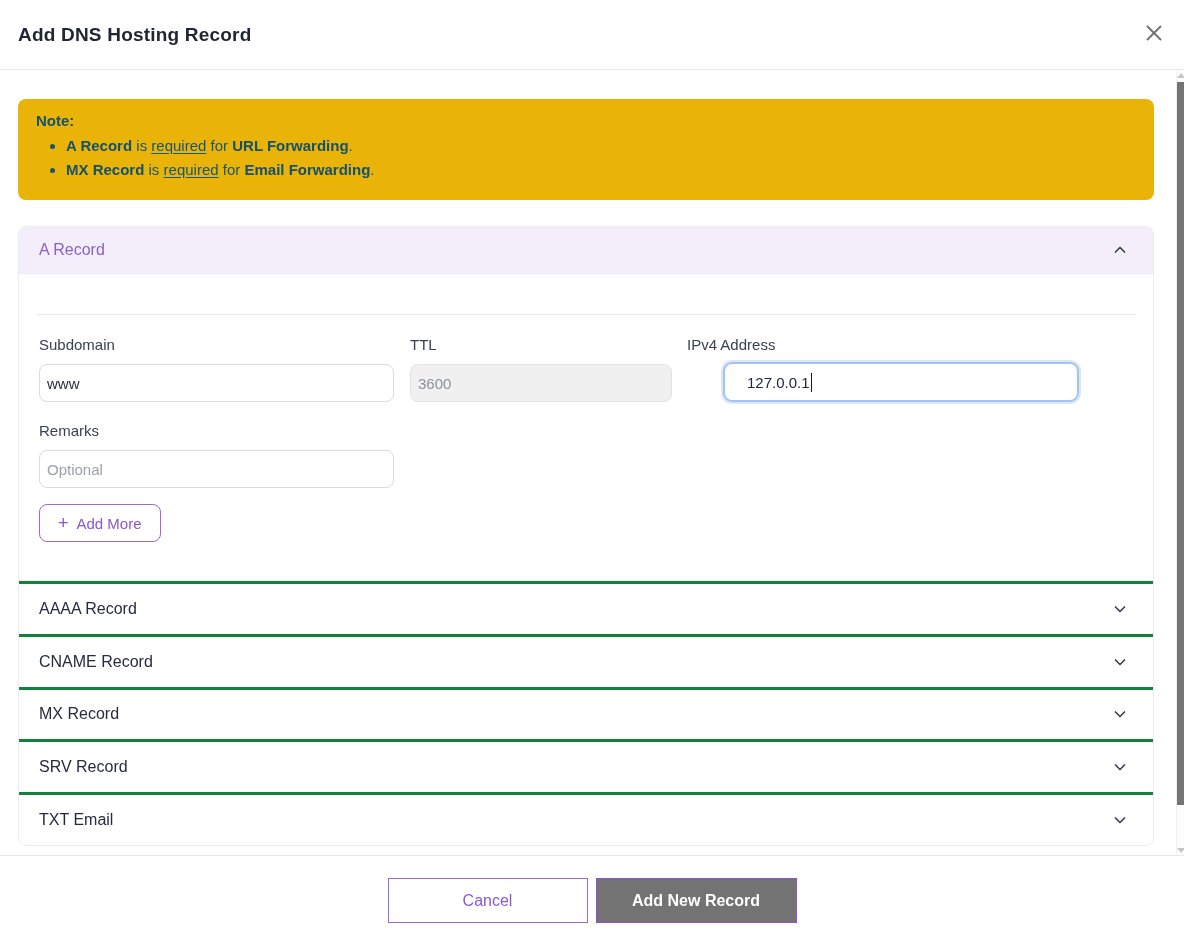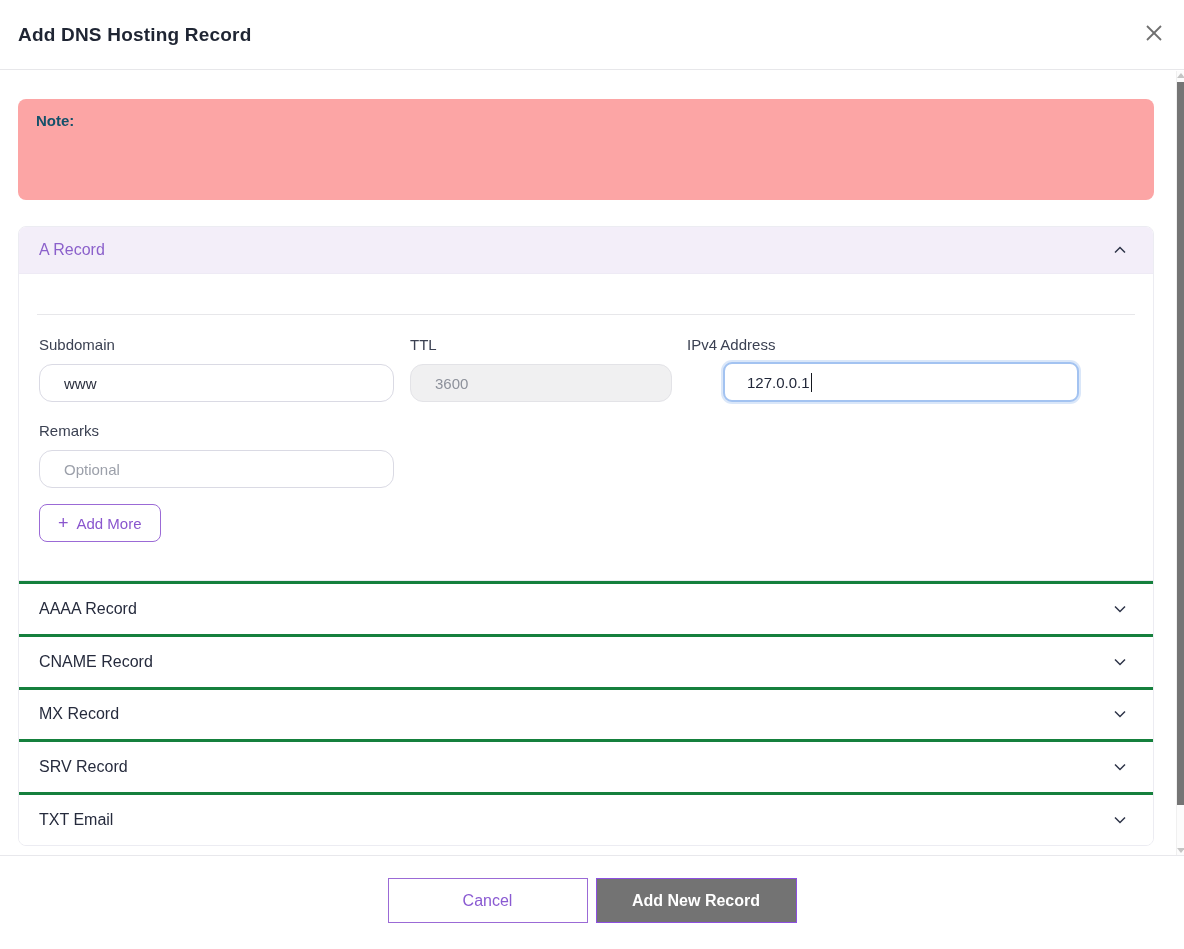--- a/index.html
+++ b/index.html
@@ -11,21 +11,21 @@
   .modal-header { position:absolute; top:0; left:0; right:0; height:70px;
                   border-bottom:1px solid #e7e7ea; background:#fff; }
   .modal-title { position:absolute; left:18px; top:50%; transform:translateY(-50%);
                  font-size:19px; font-weight:700; color:#1f2533; letter-spacing:.2px; }
   .close-btn { position:absolute; right:14px; top:50%; transform:translateY(-50%);
                width:32px; height:32px; border:none; background:transparent; cursor:pointer;
                display:flex; align-items:center; justify-content:center; }
 
   
   .note-box { position:absolute; left:18px; top:99px; width:1136px; height:101px;
-              background:#fca5a5; border-radius:8px; padding:13px 18px;
+              background:#eab308; border-radius:8px; padding:13px 18px;
               color:#18566d; font-size:15px; }
   .note-heading { font-weight:700; font-size:15px; color:#14516a; }
   .note-list { margin:5px 0 0 0; padding-left:30px; }
   .note-list li { line-height:24px; color:#18566d; }
   .note-list b { font-weight:700; color:#14516a; }
   .note-underline { text-decoration:underline; text-underline-offset:2px; }
 
   
   .accordion { position:absolute; left:18px; top:226px; width:1136px;
                border:1px solid #ececf2; border-radius:8px; overflow:hidden; background:#fff; }
@@ -35,22 +35,22 @@
   .acc-header-open .acc-title { color:#8b60cb; font-size:16px; }
   .acc-panel { position:relative; height:307px; background:#fff; border-bottom:1px solid #ececf1; }
   .panel-divider { position:absolute; left:18px; right:18px; top:40px; height:1px; background:#e7e7ea; }
 
   .field-label { position:absolute; font-size:15px; color:#3b4152; }
   .lbl-subdomain { left:20px;  top:62px; }
   .lbl-ttl       { left:391px; top:62px; }
   .lbl-ipv4      { left:668px; top:62px; }
   .lbl-remarks   { left:20px;  top:148px; }
 
-  .text-input { position:absolute; height:38px; border:1px solid #dadae4; border-radius:13px;
-                padding:0 24px; font-size:15px; color:#2a2f3e; background:#fff; outline:none;
+  .text-input { position:absolute; height:38px; border:1px solid #dadae4; border-radius:8px;
+                padding:0 7px; font-size:15px; color:#2a2f3e; background:#fff; outline:none;
                 font-family:"Liberation Sans", sans-serif; }
   .text-input::placeholder { color:#9ca0aa; }
   .inp-subdomain { left:20px;  top:90px;  width:355px; }
   .inp-ttl       { left:391px; top:90px;  width:262px; background:#f0f0f1; border-color:#e3e3e7;
                    color:#8d919b; }
   .inp-remarks   { left:20px;  top:176px; width:355px; }
 
   .inp-ipv4 { position:absolute; left:704px; top:88px; width:356px; height:40px;
               border:2px solid #a3c3f1; box-shadow:0 0 0 2px rgba(163,195,241,.40);
               border-radius:9px; background:#fff; display:flex; align-items:center;
@@ -101,20 +101,36 @@
         <svg width="20" height="20" viewBox="0 0 20 20">
           <line x1="3" y1="3" x2="17" y2="17" stroke="#6f6f6f" stroke-width="1.8"></line>
           <line x1="17" y1="3" x2="3" y2="17" stroke="#6f6f6f" stroke-width="1.8"></line>
         </svg>
       </span>
     </button>
   </div>
 
   <div class="note-box">
     <div class="note-heading">Note:</div>
+    <ul class="note-list">
+      <li>
+        <b>A Record</b>
+        <span>is</span>
+        <span class="note-underline">required</span>
+        <span>for</span>
+        <b>URL Forwarding</b><span>.</span>
+      </li>
+      <li>
+        <b>MX Record</b>
+        <span>is</span>
+        <span class="note-underline">required</span>
+        <span>for</span>
+        <b>Email Forwarding</b><span>.</span>
+      </li>
+    </ul>
   </div>
 
   <div class="accordion">
 
     <div class="acc-header-open">
       <span class="acc-title">A Record</span>
       <span class="chev">
         <svg width="16" height="16" viewBox="0 0 16 16">
           <polyline points="3,10.5 8,5.5 13,10.5" fill="none" stroke="#2e3448" stroke-width="1.5"></polyline>
         </svg>

